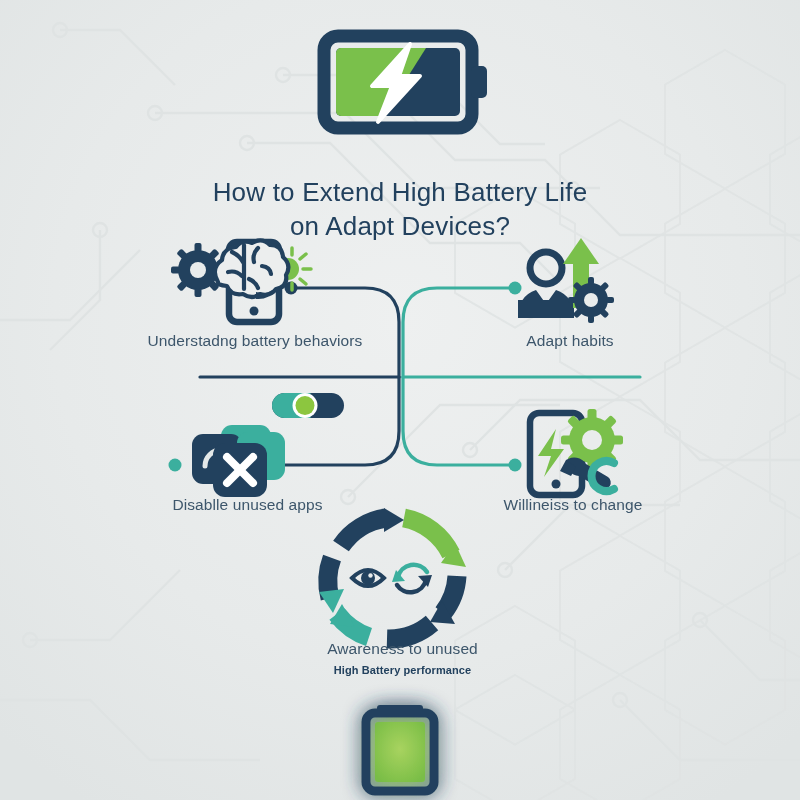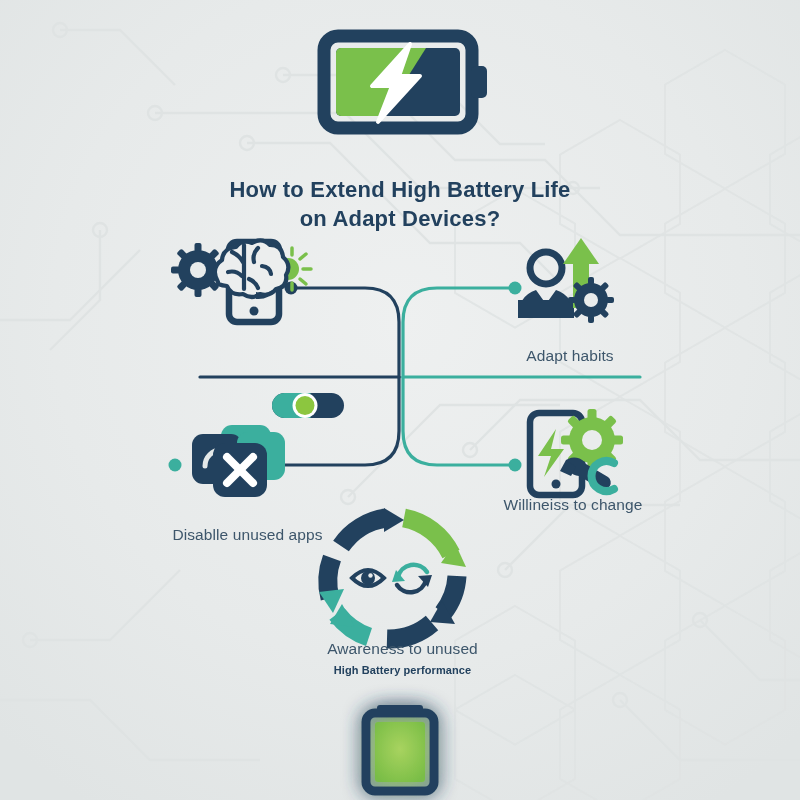--- a/index.html
+++ b/index.html
@@ -13,28 +13,28 @@
     background:radial-gradient(ellipse at 50% 40%, #edefef 0%, #e6e9e9 60%, #e1e5e5 100%);}
 
   .layer{position:absolute;left:0;top:0;width:800px;height:800px;}
   #bg{z-index:0;}
   #connectors{z-index:1;}
   #art{z-index:2;}
 
   .txt{position:absolute;z-index:3;text-align:center;color:#2b4358;
        line-height:1.3;letter-spacing:.1px;}
   .node-label{font-size:15.5px;font-weight:400;color:#3d566b;}
-  .title{font-size:22px;font-weight:700;color:#22415e;letter-spacing:.2px;}
+  .title{font-size:26px;font-weight:400;color:#22415e;letter-spacing:.2px;}
   .subtitle-bold{font-size:11px;font-weight:700;color:#22415e;}
   .cycle-label{font-size:15.5px;font-weight:400;color:#3d566b;}
 
   #title-block{left:150px;top:176px;width:500px;}
   #lbl-understanding{left:140px;top:331px;width:230px;}
-  #lbl-adapt{left:480px;top:346px;width:180px;}
-  #lbl-disable{left:140px;top:495px;width:215px;margin-top:30px;}
+  #lbl-adapt{left:480px;top:331px;width:180px;}
+  #lbl-disable{left:140px;top:495px;width:215px;}
   #lbl-willingness{left:478px;top:495px;width:190px;}
   #lbl-awareness{left:280px;top:639px;width:245px;}
   #lbl-perf{left:275px;top:663px;width:255px;}
 </style>
 </head>
 <body>
 
 <div id="stage">
 
   <svg class="layer" id="bg" viewBox="0 0 800 800">
@@ -308,20 +308,21 @@
         <rect x="375" y="722" width="50" height="60" rx="3" fill="url(#battFill)"></rect>
       </g>
     </g>
   </svg>
 
   <div class="txt title" id="title-block">
     <div>How to Extend High Battery Life</div>
     <div>on Adapt Devices?</div>
   </div>
 
+  <div class="txt node-label" id="lbl-understanding">Understadng battery behaviors</div>
 
   <div class="txt node-label" id="lbl-adapt">Adapt habits</div>
 
   <div class="txt node-label" id="lbl-disable">Disablle unused apps</div>
 
   <div class="txt node-label" id="lbl-willingness">Willineiss to change</div>
 
   <div class="txt cycle-label" id="lbl-awareness">Awareness to unused</div>
 
   <div class="txt subtitle-bold" id="lbl-perf">High Battery performance</div>

